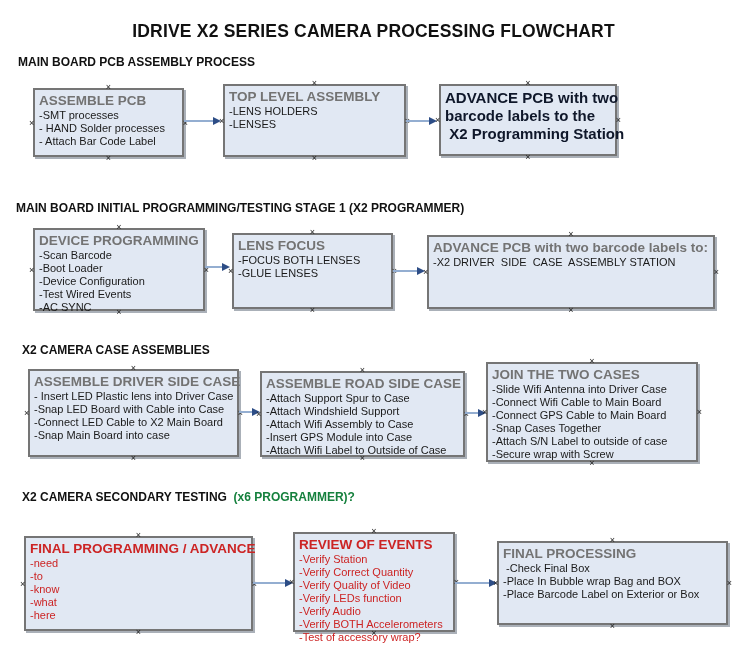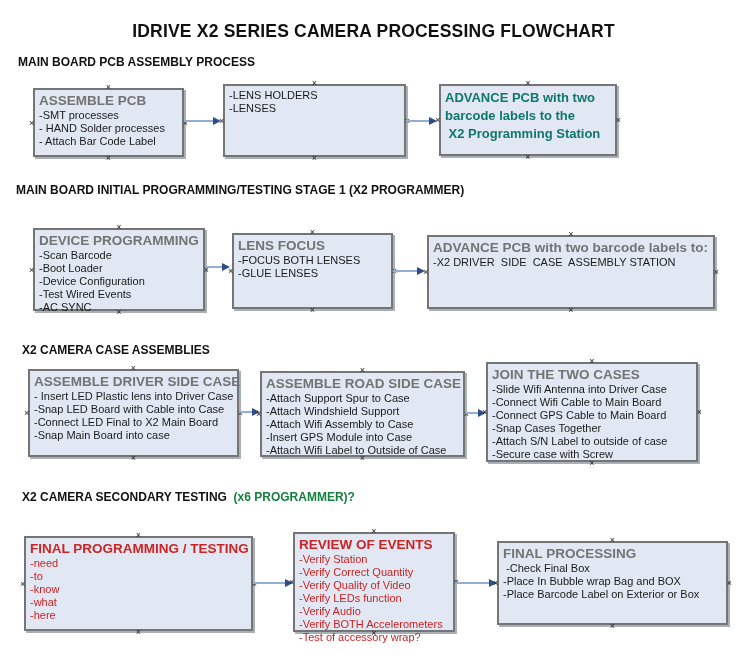--- a/index.html
+++ b/index.html
@@ -15,21 +15,21 @@
     position:absolute;font-size:12px;font-weight:bold;color:#111;white-space:pre;text-align:right;
   }
   .sec-header .red-part{color:#15803d;}
   .fbox{
     position:absolute;background:#e1e8f3;border:2px solid #757575;
     box-shadow:2px 2px 0 #aab0b8;box-sizing:border-box;
     padding:3px 4px 2px 4px;overflow:visible;
   }
   .bt{font-size:13.5px;font-weight:bold;line-height:16px;white-space:pre;color:#737373;}
   .bi{font-size:11px;line-height:13px;white-space:pre;color:#1a1a1a;}
-  .bl{font-size:13px;font-weight:bold;line-height:18px;white-space:pre;color:#0f766e;}
+  .bl{font-size:15px;font-weight:bold;line-height:18px;white-space:pre;color:#0f172a;}
   .fbox.red .bt,.fbox.red .bi{color:#cc2424;}
   .hd{
     position:absolute;font-size:9px;line-height:9px;color:#222;
     font-weight:normal;user-select:none;
   }
   .ht{top:-7px;left:50%;transform:translateX(-50%);}
   .hb{bottom:-8px;left:50%;transform:translateX(-50%);}
   .hl{left:-6px;top:50%;transform:translateY(-50%);}
   .hr{right:-6px;top:50%;transform:translateY(-50%);}
   .arrow{position:absolute;height:10px;display:flex;align-items:center;}
@@ -59,40 +59,41 @@
   <div class="arrow" style="left:184px;top:116px;width:37px;">
       <div class="al"></div>
       <div class="ah"></div>
     </div>
 
   <div class="fbox" style="left:223px;top:84px;width:183px;height:73px;">
     <span class="hd ht">×</span>
     <span class="hd hb">×</span>
     <span class="hd hl">×</span>
     <span class="hd hr">×</span>
+    <div class="bt">TOP LEVEL ASSEMBLY</div>
     <div class="bi">-LENS HOLDERS</div>
     <div class="bi">-LENSES</div>
   </div>
 
   <div class="arrow" style="left:406px;top:116px;width:31px;">
       <div class="al"></div>
       <div class="ah"></div>
     </div>
 
   <div class="fbox" style="left:439px;top:84px;width:178px;height:72px;">
     <span class="hd ht">×</span>
     <span class="hd hb">×</span>
     <span class="hd hl">×</span>
     <span class="hd hr">×</span>
     <div class="bl">ADVANCE PCB with two</div>
     <div class="bl">barcode labels to the</div>
     <div class="bl"> X2 Programming Station</div>
   </div>
 
-  <div class="sec-header" style="left:16px;top:183px;">MAIN BOARD INITIAL PROGRAMMING/TESTING STAGE 1 (X2 PROGRAMMER)</div>
+  <div class="sec-header" style="left:16px;top:201px;">MAIN BOARD INITIAL PROGRAMMING/TESTING STAGE 1 (X2 PROGRAMMER)</div>
 
   <div class="fbox" style="left:33px;top:228px;width:172px;height:83px;">
     <span class="hd ht">×</span>
     <span class="hd hb">×</span>
     <span class="hd hl">×</span>
     <span class="hd hr">×</span>
     <div class="bt">DEVICE PROGRAMMING</div>
     <div class="bi">-Scan Barcode</div>
     <div class="bi">-Boot Loader</div>
     <div class="bi">-Device Configuration</div>
@@ -132,21 +133,21 @@
   <div class="sec-header" style="left:22px;top:343px;">X2 CAMERA CASE ASSEMBLIES</div>
 
   <div class="fbox" style="left:28px;top:369px;width:211px;height:88px;">
     <span class="hd ht">×</span>
     <span class="hd hb">×</span>
     <span class="hd hl">×</span>
     <span class="hd hr">×</span>
     <div class="bt">ASSEMBLE DRIVER SIDE CASE</div>
     <div class="bi">- Insert LED Plastic lens into Driver Case</div>
     <div class="bi">-Snap LED Board with Cable into Case</div>
-    <div class="bi">-Connect LED Final to X2 Main Board</div>
+    <div class="bi">-Connect LED Cable to X2 Main Board</div>
     <div class="bi">-Snap Main Board into case</div>
   </div>
 
   <div class="arrow" style="left:239px;top:407px;width:21px;">
       <div class="al"></div>
       <div class="ah"></div>
     </div>
 
   <div class="fbox" style="left:260px;top:371px;width:205px;height:86px;">
     <span class="hd ht">×</span>
@@ -170,31 +171,31 @@
     <span class="hd ht">×</span>
     <span class="hd hb">×</span>
     <span class="hd hl">×</span>
     <span class="hd hr">×</span>
     <div class="bt">JOIN THE TWO CASES</div>
     <div class="bi">-Slide Wifi Antenna into Driver Case</div>
     <div class="bi">-Connect Wifi Cable to Main Board</div>
     <div class="bi">-Connect GPS Cable to Main Board</div>
     <div class="bi">-Snap Cases Together</div>
     <div class="bi">-Attach S/N Label to outside of case</div>
-    <div class="bi">-Secure case with Screw</div>
+    <div class="bi">-Secure wrap with Screw</div>
   </div>
 
   <div class="sec-header" style="left:22px;top:490px;"><span>X2 CAMERA SECONDARY TESTING  </span><span class="red-part">(x6 PROGRAMMER)?</span></div>
 
   <div class="fbox red" style="left:24px;top:536px;width:229px;height:95px;">
     <span class="hd ht">×</span>
     <span class="hd hb">×</span>
     <span class="hd hl">×</span>
     <span class="hd hr">×</span>
-    <div class="bt">FINAL PROGRAMMING / TESTING</div>
+    <div class="bt">FINAL PROGRAMMING / ADVANCE</div>
     <div class="bi">-need</div>
     <div class="bi">-to</div>
     <div class="bi">-know</div>
     <div class="bi">-what</div>
     <div class="bi">-here</div>
   </div>
 
   <div class="arrow" style="left:253px;top:578px;width:40px;">
       <div class="al"></div>
       <div class="ah"></div>

